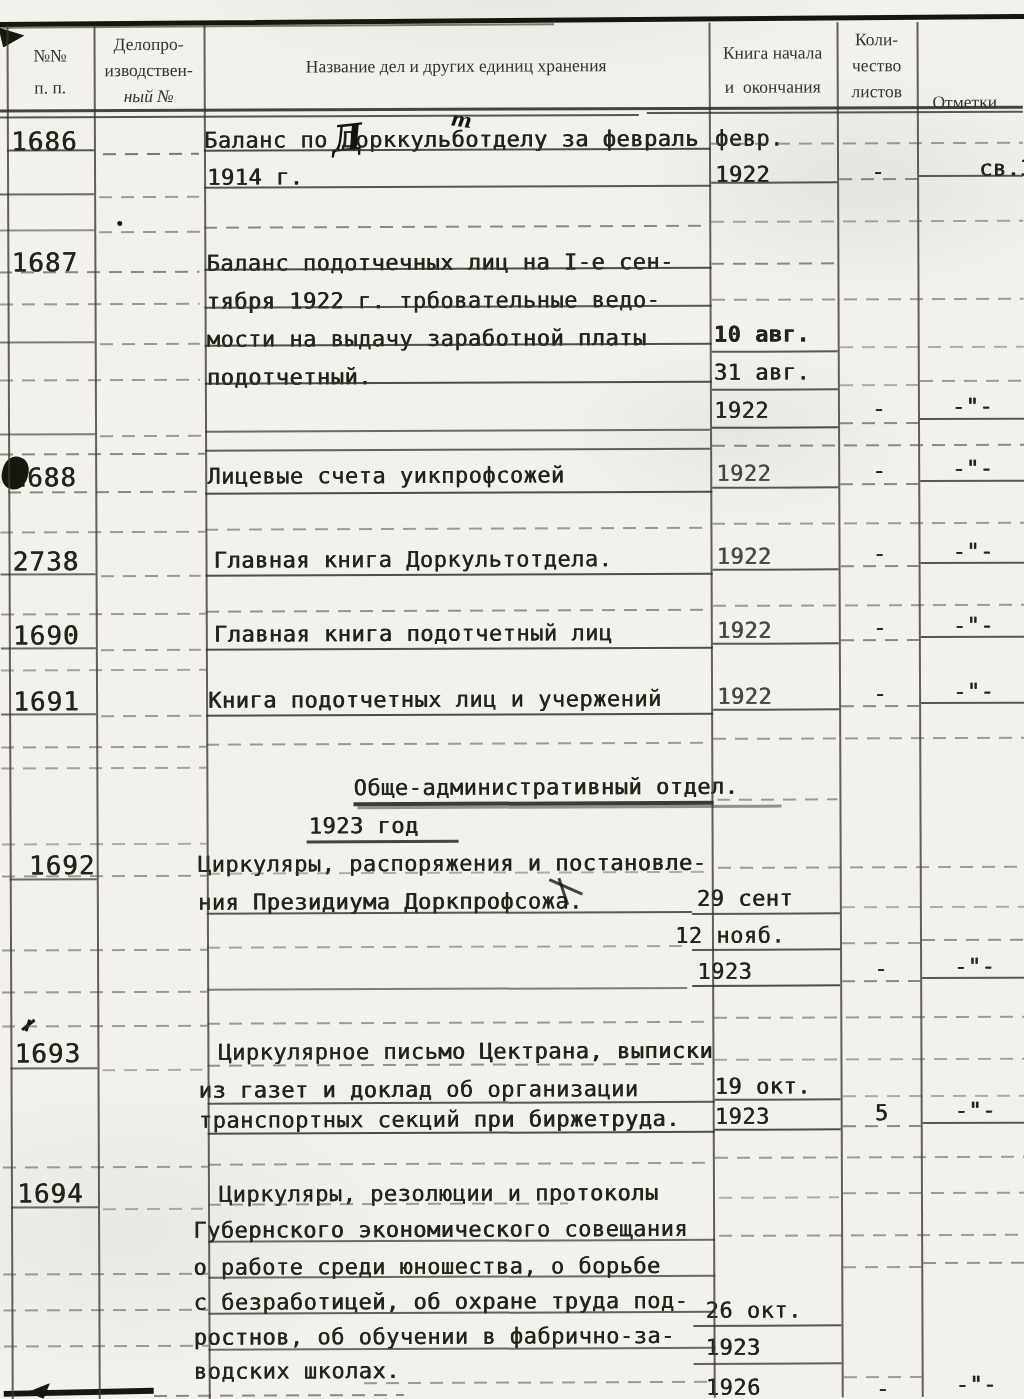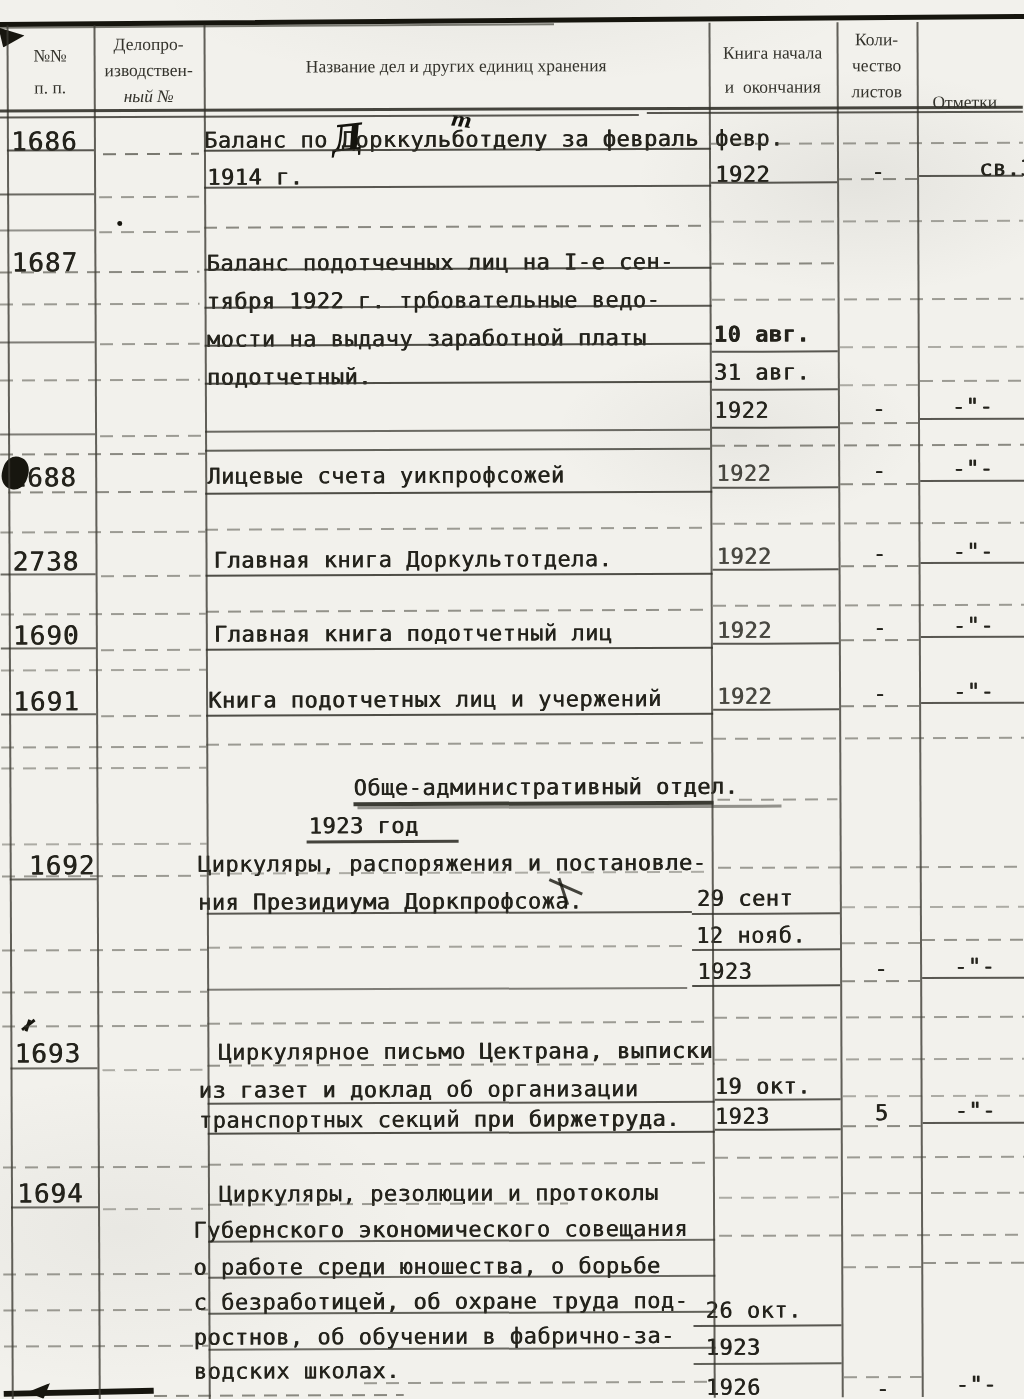--- a/index.html
+++ b/index.html
@@ -97,21 +97,21 @@
     <div class="typed center" style="left:840px;top:683px;width:78px;">-</div>
     <div class="typed center" style="left:925px;top:681px;width:95px;">-"-</div>
 
     <div class="typed" style="left:352px;top:775px;">Обще-административный отдел.</div>
     <div class="typed" style="left:307px;top:813px;">1923 год</div>
 
     <div class="typed num" style="left:14px;top:849px;margin-left:13px;">1692</div>
     <div class="typed" style="left:196px;top:851px;">Циркуляры, распоряжения и постановле-</div>
     <div class="typed" style="left:196px;top:889px;">ния Президиума Доркпрофсожа.</div>
     <div class="typed" style="left:695px;top:887px;">29 сент</div>
-    <div class="typed" style="left:694px;top:924px;">12 нояб.</div>
+    <div class="typed" style="left:673px;top:924px;">12 нояб.</div>
     <div class="typed" style="left:695px;top:960px;">1923</div>
     <div class="typed center" style="left:840px;top:958px;width:78px;">-</div>
     <div class="typed center" style="left:925px;top:956px;width:95px;">-"-</div>
 
     <div class="typed num" style="left:12px;top:1037px;">1693</div>
     <div class="typed" style="left:202px;top:1039px;"> Циркулярное письмо Цектрана, выписки</div>
     <div class="typed" style="left:196px;top:1077px;">из газет и доклад об организации</div>
     <div class="typed" style="left:196px;top:1107px;">транспортных секций при биржетруда.</div>
     <div class="typed" style="left:712px;top:1075px;">19 окт.</div>
     <div class="typed" style="left:712px;top:1105px;">1923</div>

